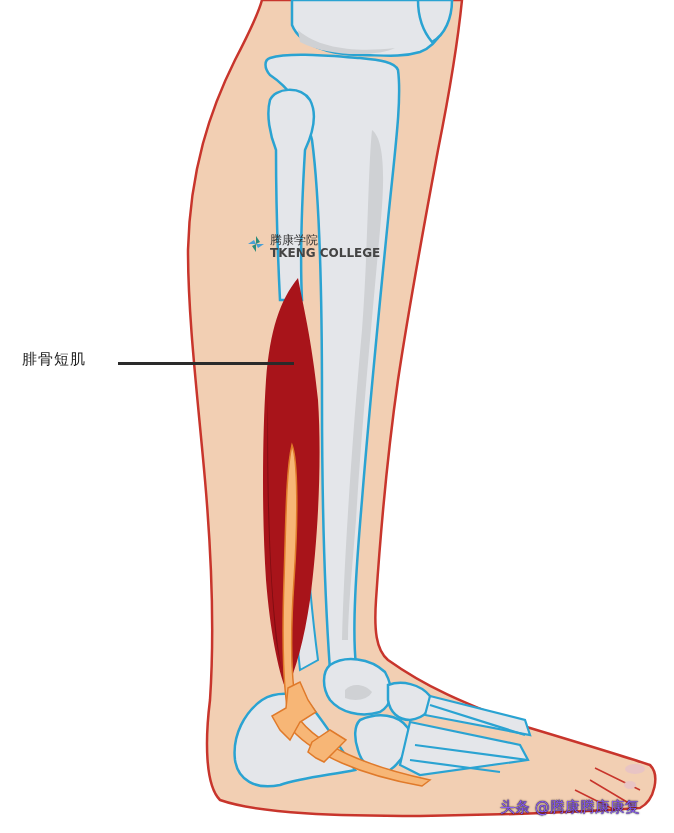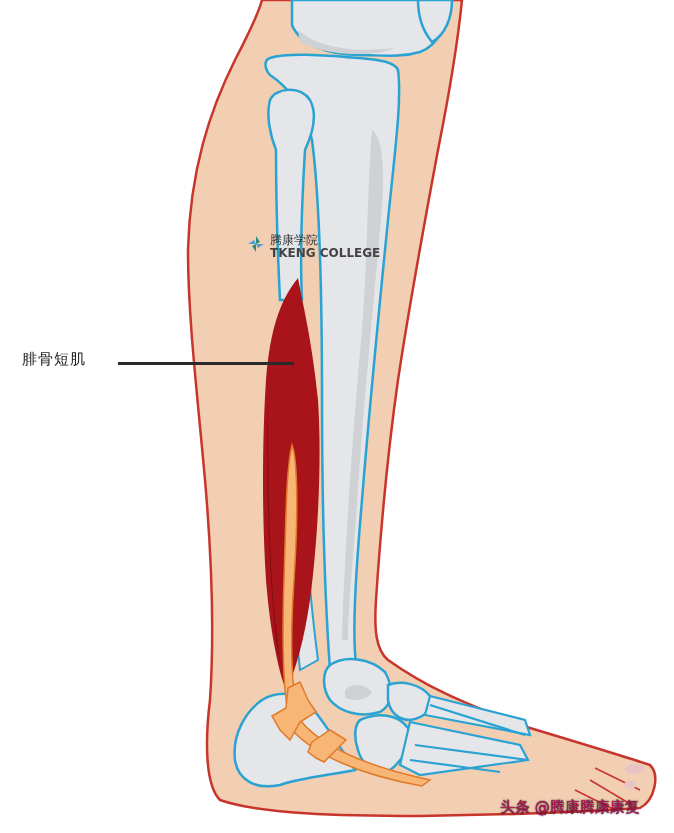--- a/index.html
+++ b/index.html
@@ -13,21 +13,21 @@
     .leader-line {
       position: absolute; left: 118px; top: 362px; width: 176px; height: 3px;
       background: #2a2a2a;
     }
     .logo { position: absolute; left: 246px; top: 232px; width: 90px; height: 26px; }
     .logo-mark { position: absolute; left: 0; top: 2px; width: 20px; height: 20px; }
     .logo-cn { position: absolute; left: 24px; top: 0; font-size: 12px; font-weight: normal; color: #333; letter-spacing: 0px; white-space: nowrap; }
     .logo-en { position: absolute; left: 24px; top: 14px; font-size: 12px; font-weight: bold; color: #444; white-space: nowrap; }
     .watermark {
       position: absolute; left: 500px; top: 798px;
-      font-size: 15px; color: #be185d; white-space: nowrap;
+      font-size: 15px; color: #8b5cf6; white-space: nowrap;
       text-shadow: 0 0 2px rgba(0,0,0,0.8), 0 0 1px rgba(0,0,0,0.9);
     }
   </style>
 </head>
 <body>
 
 <svg id="canvas" viewBox="0 0 674 833" xmlns="http://www.w3.org/2000/svg">
 
   <path d="M262,0 L462,0 C458,40 450,90 438,150 C425,220 410,300 398,380 C388,450 380,540 376,600 C374,630 376,650 388,660 C430,690 470,705 520,725 C570,740 620,755 650,765 C660,775 655,800 640,808 C580,812 500,815 420,816 C340,816 260,814 220,800 C205,785 205,740 210,700 C214,640 212,560 205,480 C198,400 188,320 188,250 C190,170 210,110 235,60 C248,35 258,15 262,0 Z" fill="#f2cfb3" stroke="#c8352c" stroke-width="2.5"></path>
 

